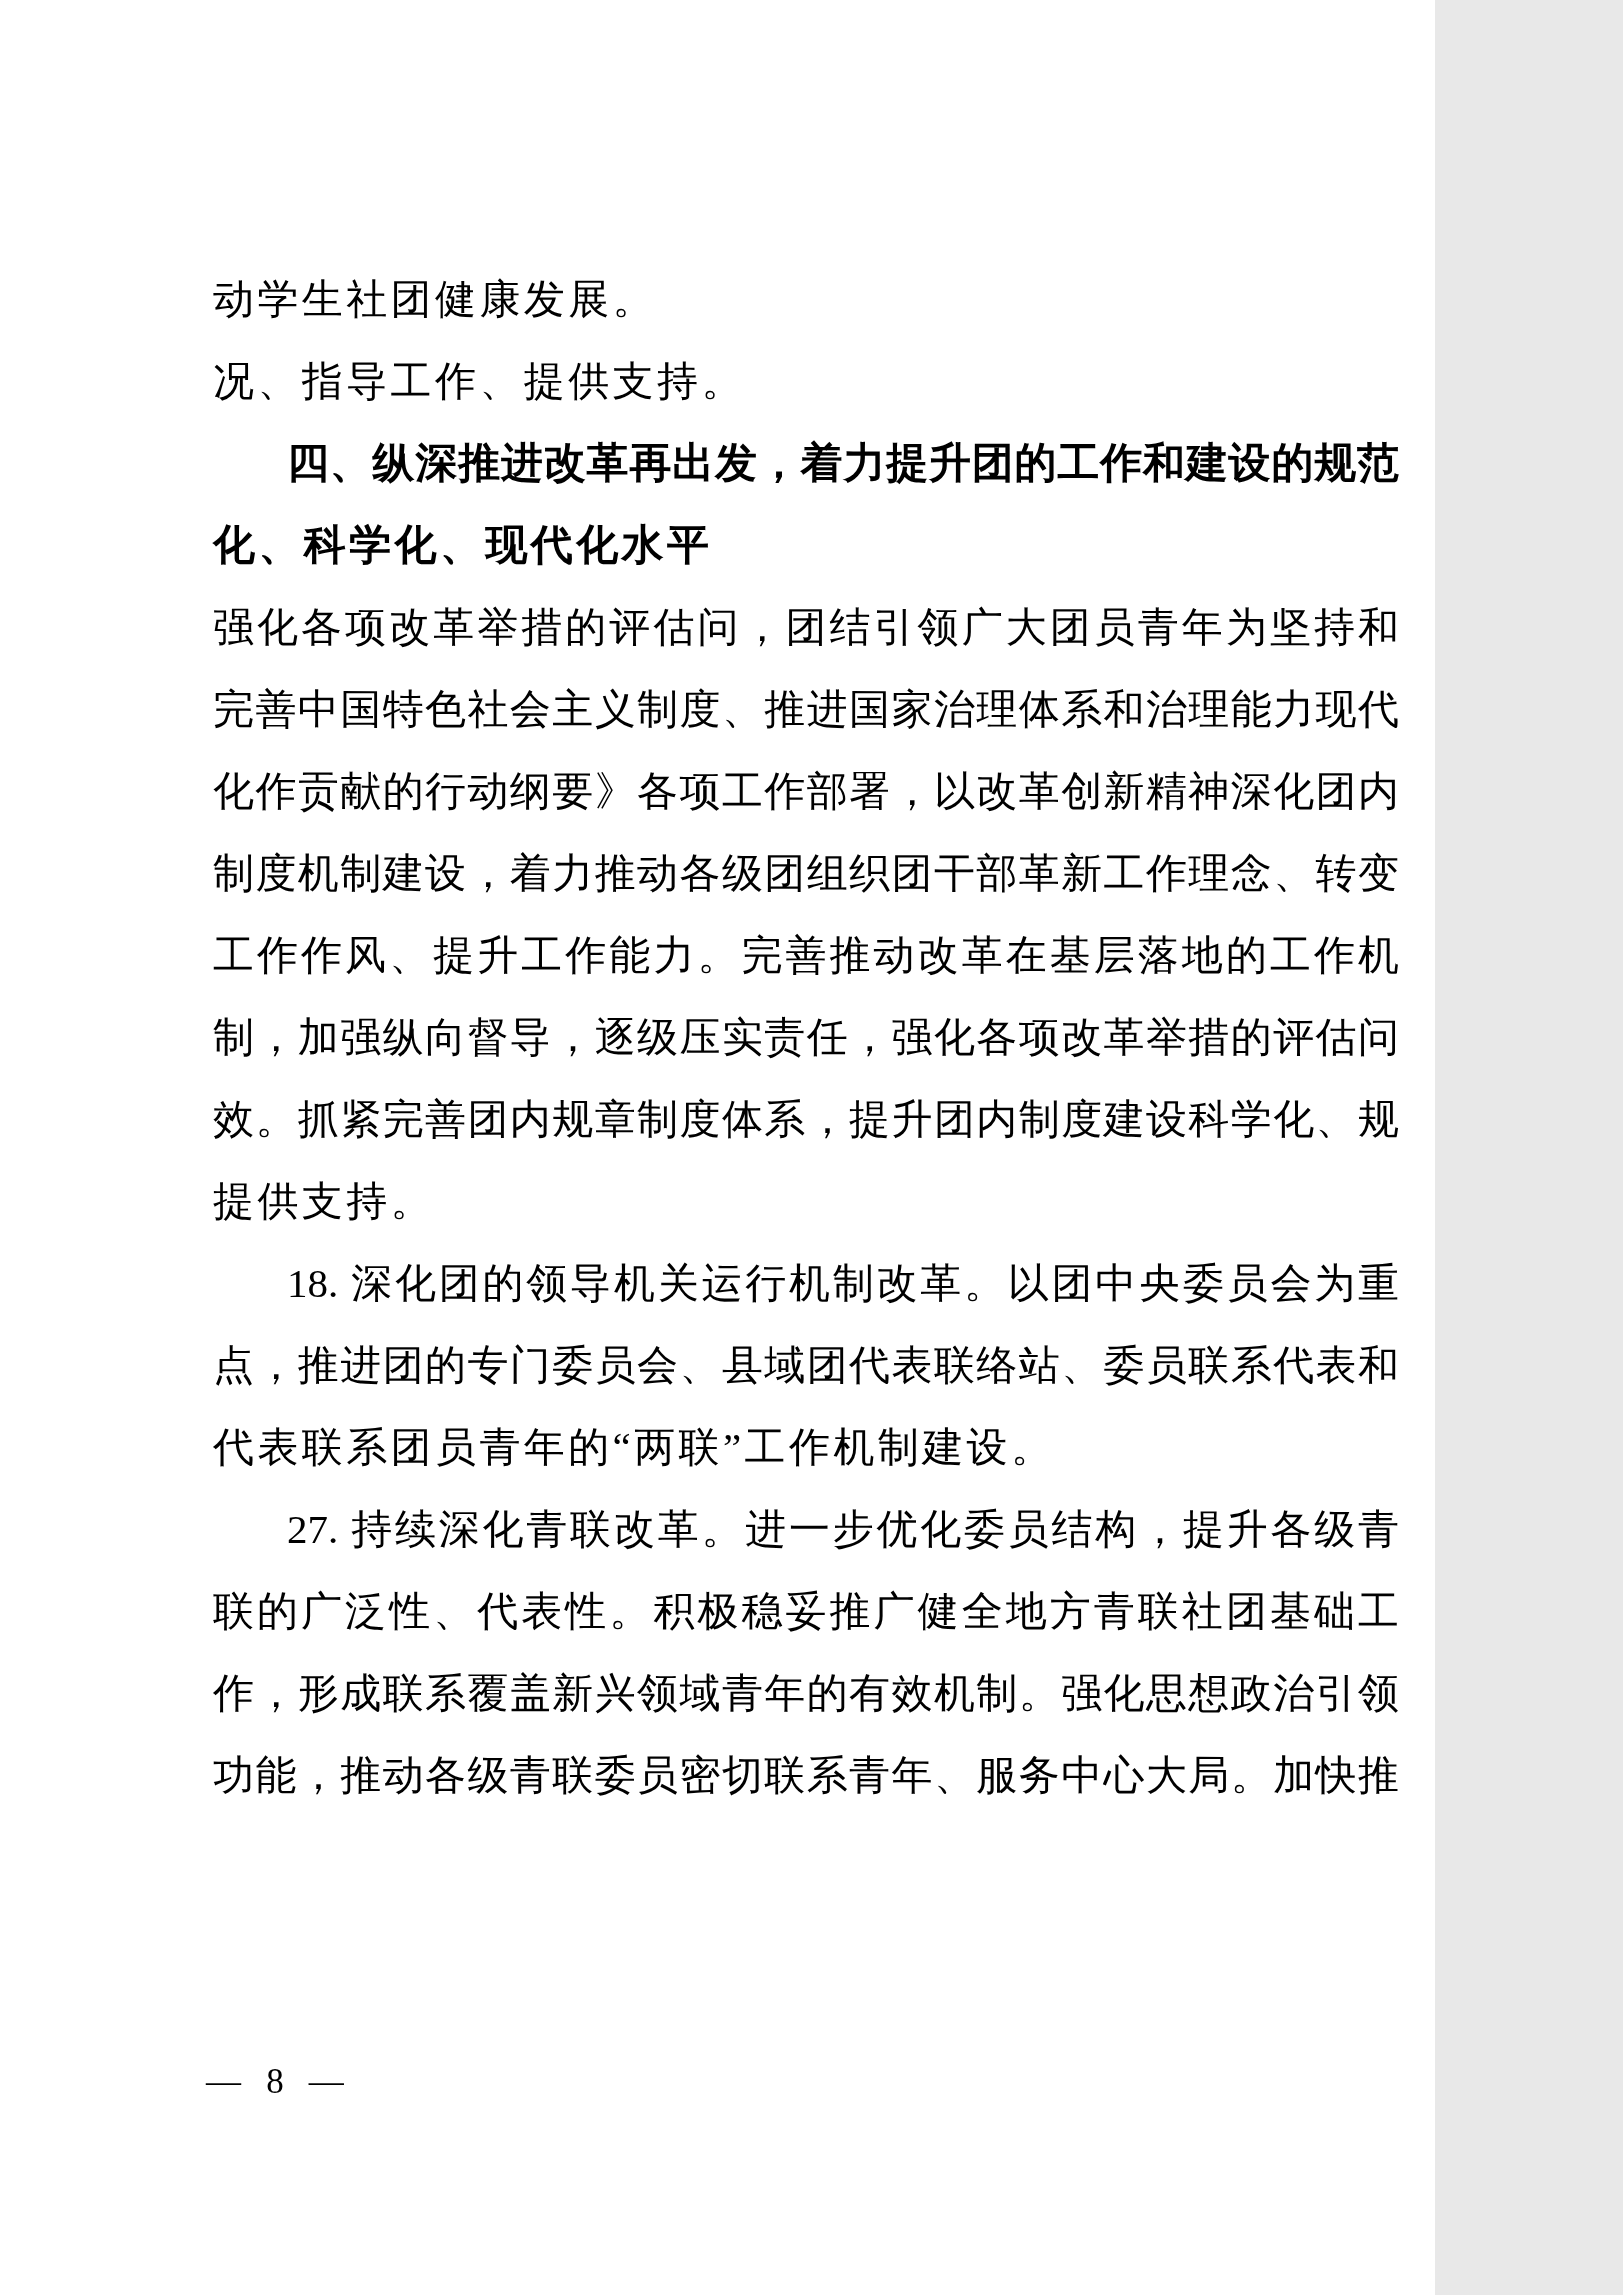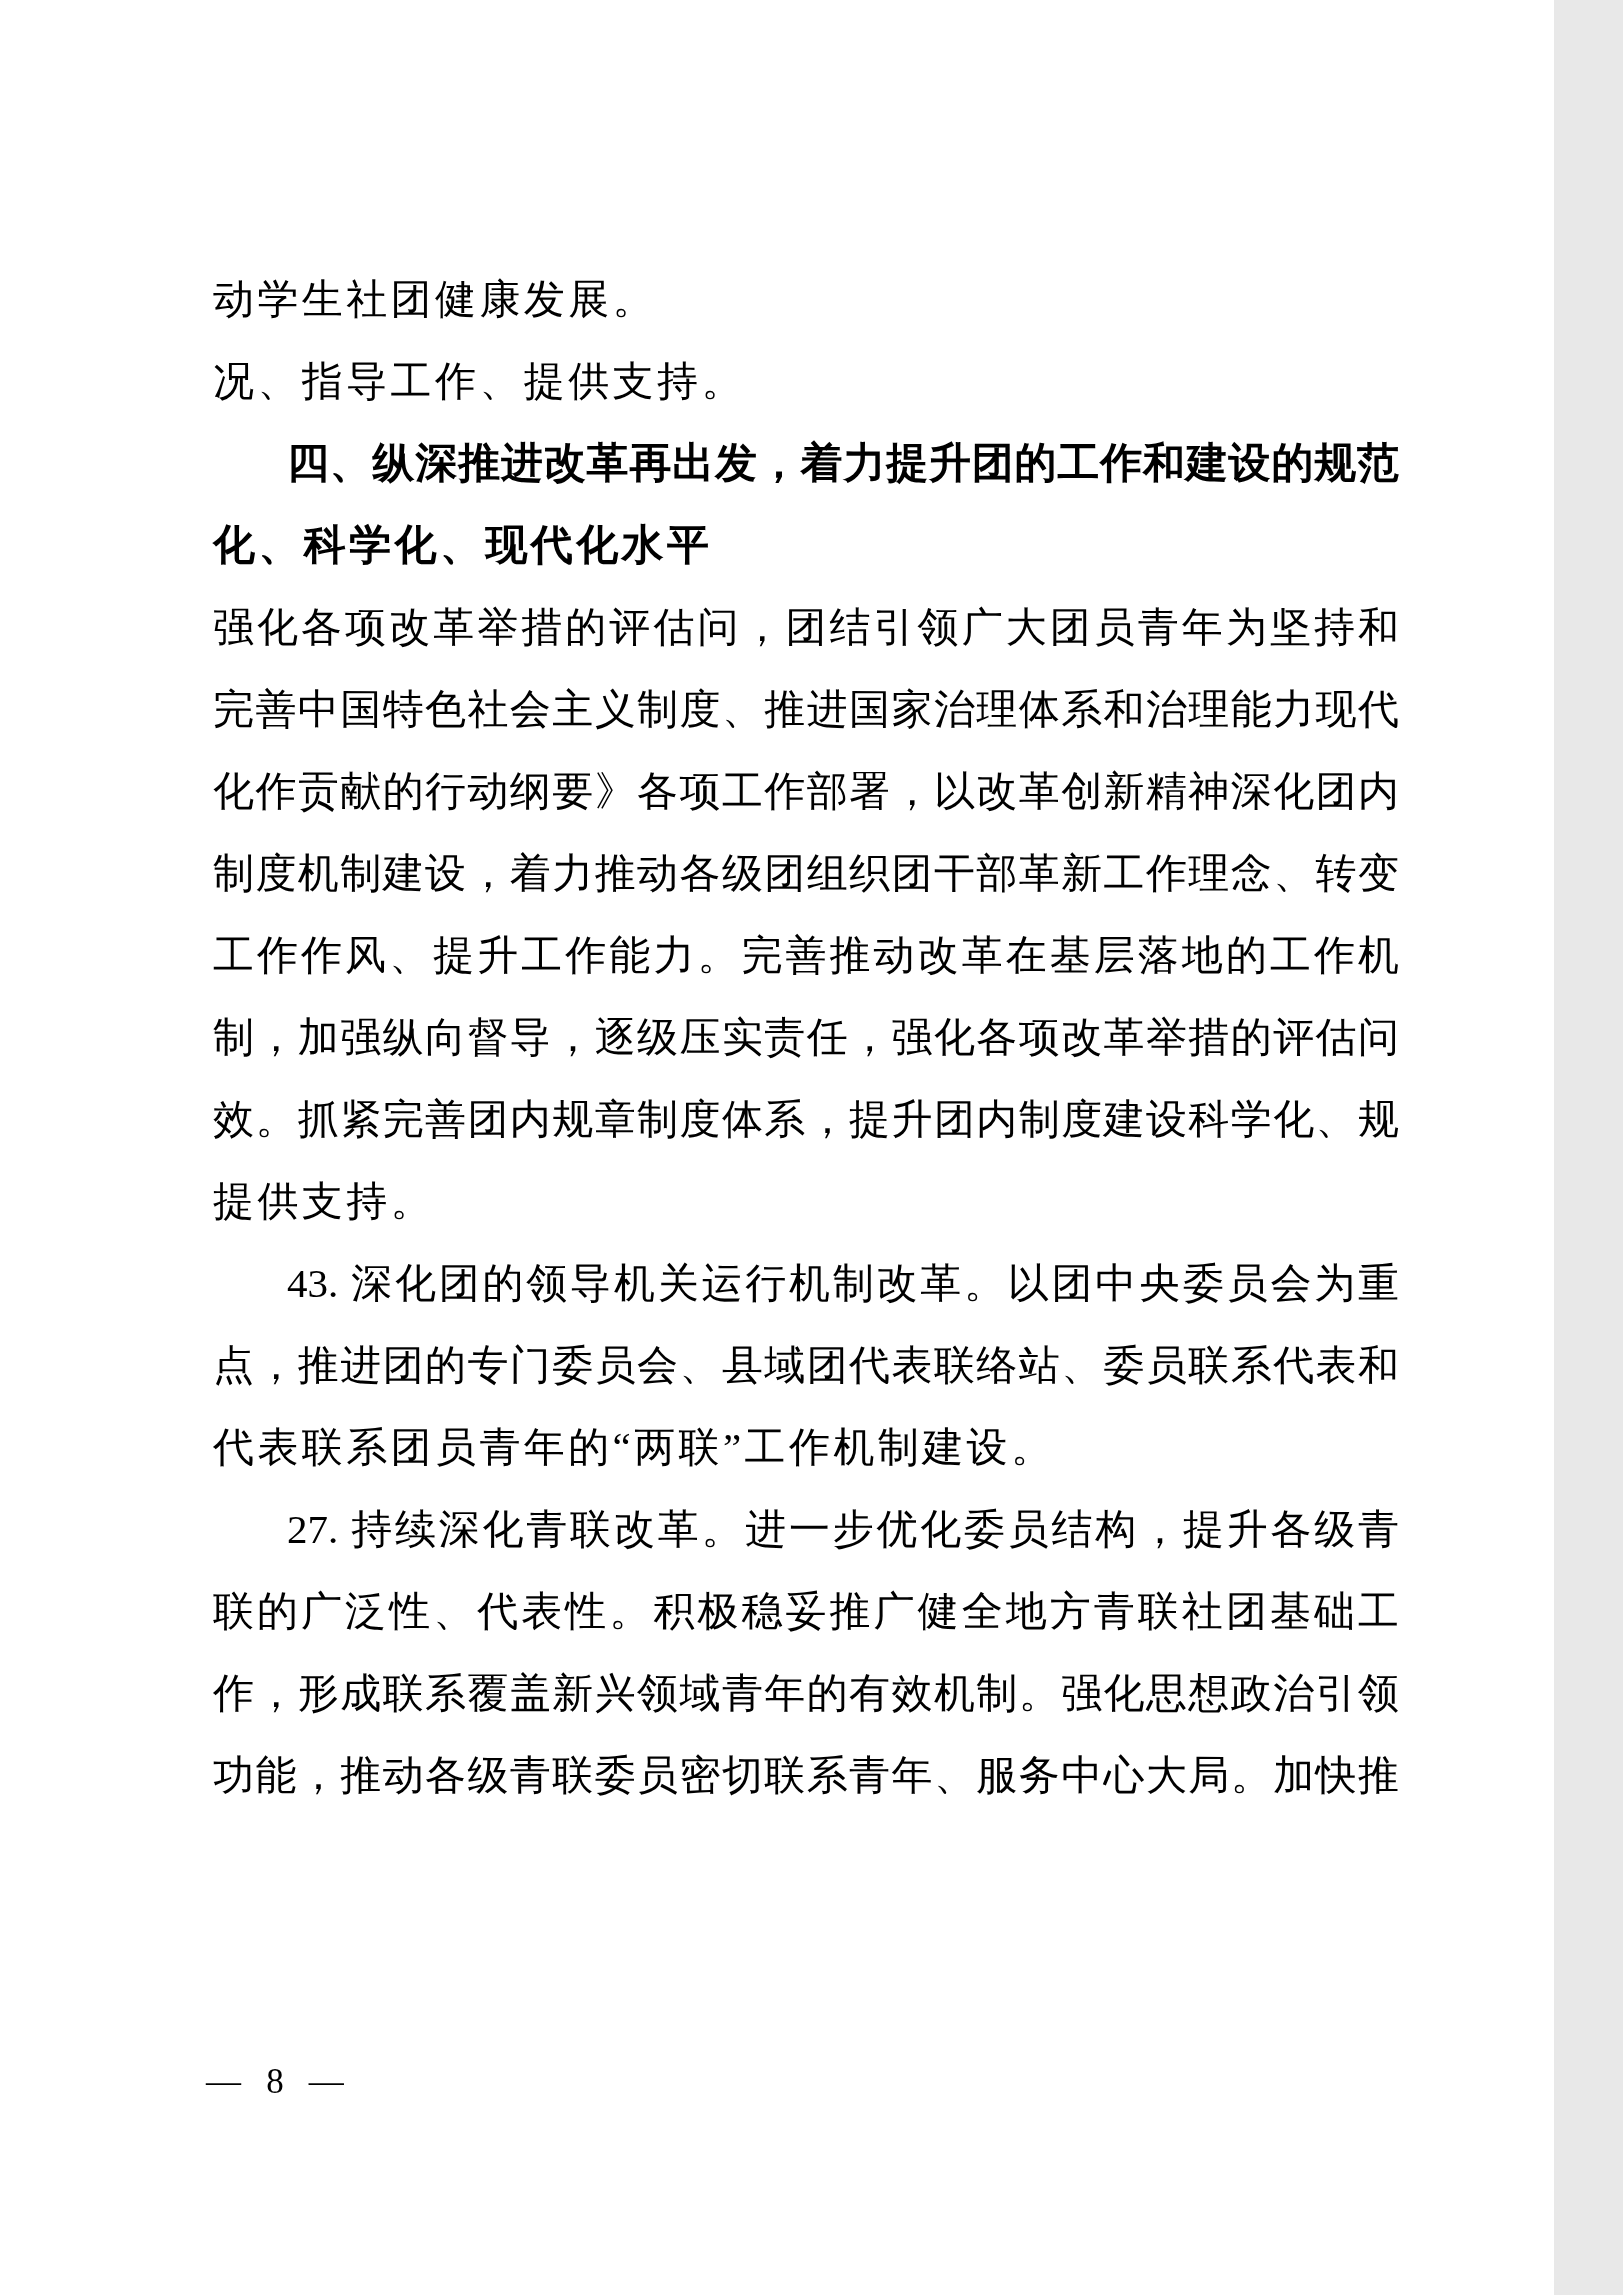--- a/index.html
+++ b/index.html
@@ -2,21 +2,21 @@
 <html style="font-size:11px"><head>
 <meta charset="utf-8">
 <style>
   html, body {
     margin: 0;
     padding: 0;
     background: #e8e8e8;
   }
   .page {
     position: relative;
-    width: 1554px;
+    width: 1435px;
     height: 2295px;
     background: #ffffff;
     overflow: hidden;
     color: #000000;
     font-family: "Liberation Serif", "DejaVu Serif", serif;
   }
   .doc {
     position: absolute;
     left: 213px;
     top: 258px;
@@ -81,21 +81,21 @@
         <div class="line just">强化各项改革举措的评估问，团结引领广大团员青年为坚持和</div>
         <div class="line just">完善中国特色社会主义制度、推进国家治理体系和治理能力现代</div>
         <div class="line just">化作贡献的行动纲要》各项工作部署，以改革创新精神深化团内</div>
         <div class="line just">制度机制建设，着力推动各级团组织团干部革新工作理念、转变</div>
         <div class="line just">工作作风、提升工作能力。完善推动改革在基层落地的工作机</div>
         <div class="line just">制，加强纵向督导，逐级压实责任，强化各项改革举措的评估问</div>
         <div class="line just">效。抓紧完善团内规章制度体系，提升团内制度建设科学化、规</div>
         <div class="line">提供支持。</div>
       </div>
       <div class="block paragraph">
-        <div class="line just indent">43. 深化团的领导机关运行机制改革。以团中央委员会为重</div>
+        <div class="line just indent">18. 深化团的领导机关运行机制改革。以团中央委员会为重</div>
         <div class="line just">点，推进团的专门委员会、县域团代表联络站、委员联系代表和</div>
         <div class="line">代表联系团员青年的“两联”工作机制建设。</div>
       </div>
       <div class="block paragraph">
         <div class="line just indent">27. 持续深化青联改革。进一步优化委员结构，提升各级青</div>
         <div class="line just">联的广泛性、代表性。积极稳妥推广健全地方青联社团基础工</div>
         <div class="line just">作，形成联系覆盖新兴领域青年的有效机制。强化思想政治引领</div>
         <div class="line just">功能，推动各级青联委员密切联系青年、服务中心大局。加快推</div>
       </div>
     </div>

